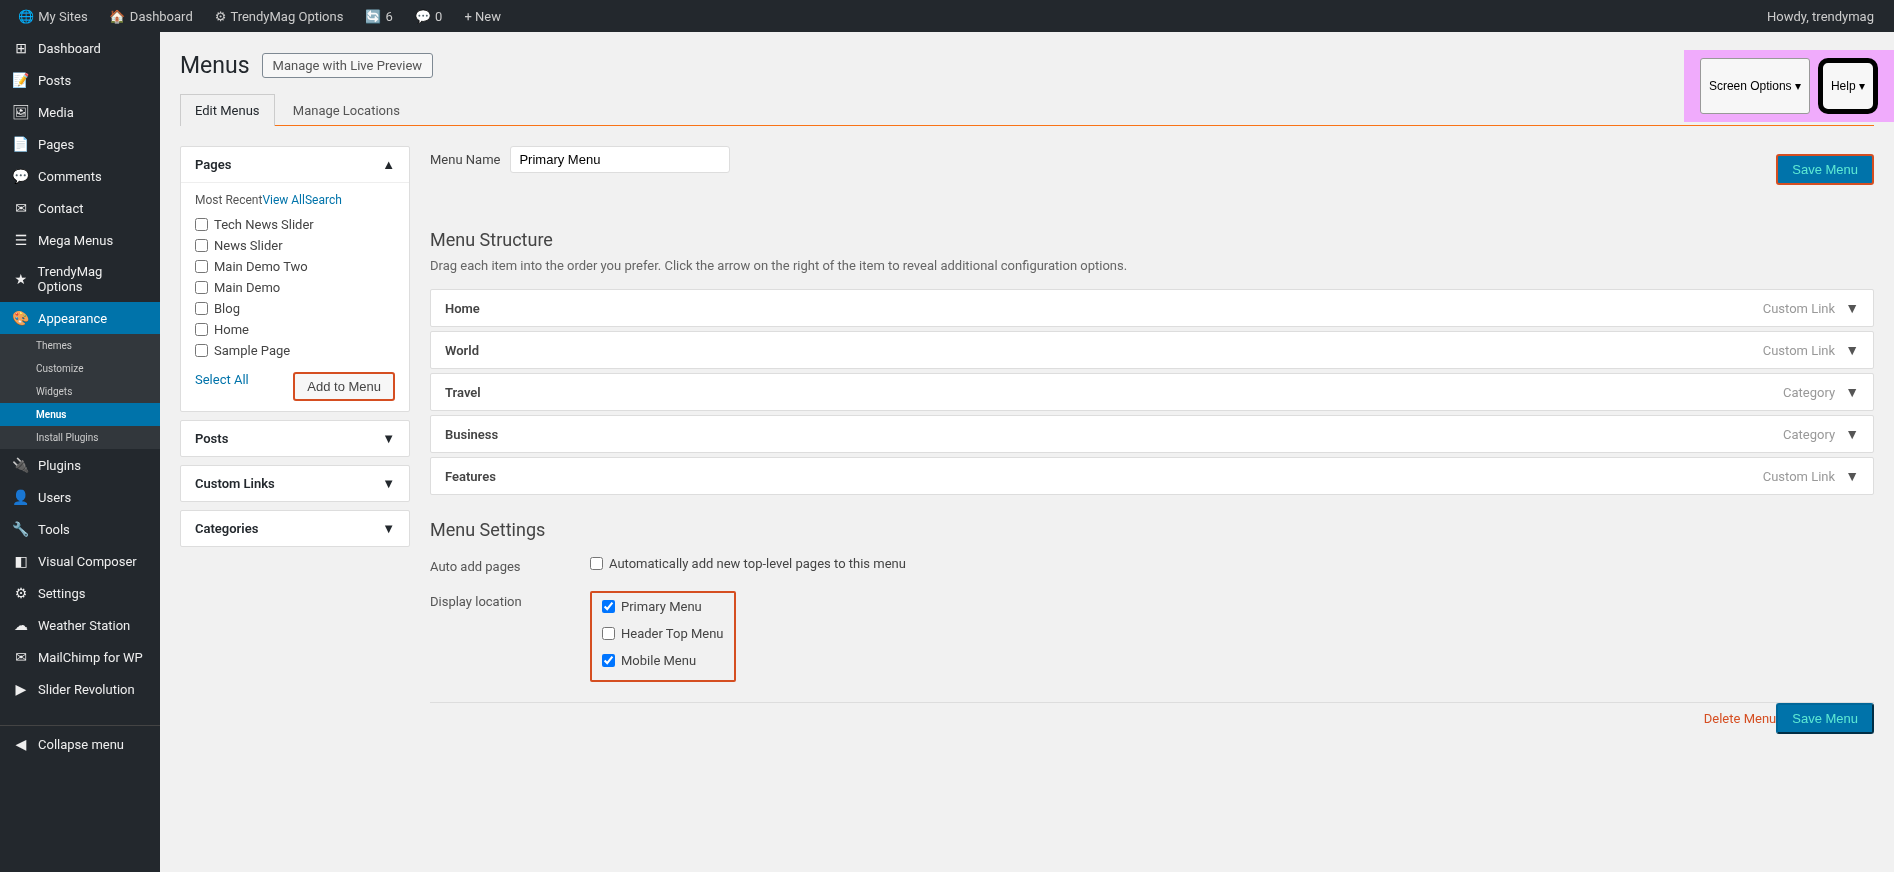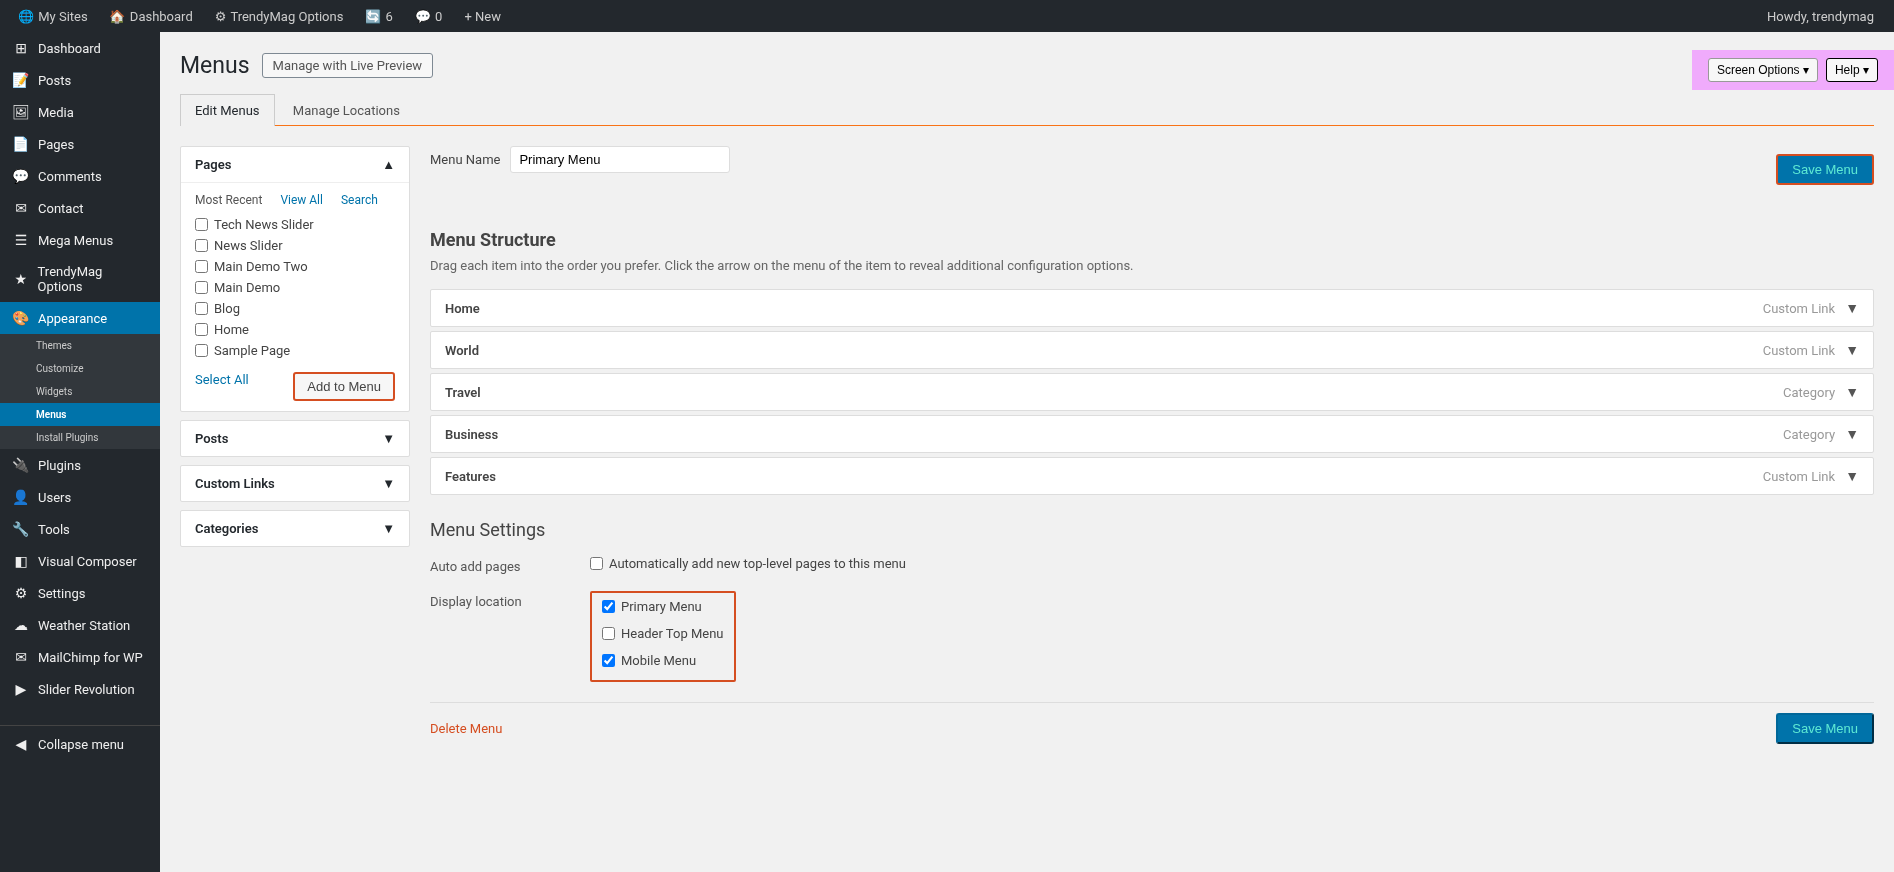--- a/index.html
+++ b/index.html
@@ -92,21 +92,21 @@
       display: flex;
       justify-content: space-between;
       align-items: center;
       padding: 10px 14px;
       cursor: pointer;
       font-size: 13px;
       font-weight: 600;
       color: #23282d;
     }
     .accordion-content { padding: 10px 14px; border-top: 1px solid #eee; }
-    .subtabs { display: flex; gap: 18px; margin-bottom: 10px; font-size: 12px; }
+    .subtabs { display: flex; gap: 0; margin-bottom: 10px; font-size: 12px; }
     .subtab { color: #0073aa; cursor: pointer; text-decoration: none; }
     .subtab.active { color: #555; cursor: default; text-decoration: none; }
     .page-checkbox { display: flex; gap: 6px; margin-bottom: 6px; font-size: 13px; }
     .page-checkbox input[type=checkbox] { cursor: pointer; }
     .accordion-footer { display: flex; justify-content: space-between; padding: 8px 0 0; }
     .select-all-link { color: #0073aa; font-size: 13px; text-decoration: none; cursor: pointer; }
     .add-to-menu-btn {
       border: 2px solid #d54e21;
       background: #f7f7f7;
       padding: 5px 12px;
@@ -115,21 +115,21 @@
       font-size: 13px;
       color: #444;
     }
 
     
     .menu-right-panel { flex: 1; }
     .menu-name-row { display: flex; align-items: center; gap: 10px; margin-bottom: 20px; }
     .menu-name-row label { font-size: 13px; }
     .menu-name-row input { padding: 5px 8px; border: 1px solid #ddd; border-radius: 3px; font-size: 13px; width: 220px; }
 
-    .menu-structure-header { font-size: 18px; font-weight: 700; margin-bottom: 8px; margin-top: 36px; }
+    .menu-structure-header { font-size: 18px; font-weight: 400; margin-bottom: 8px; margin-top: 36px; }
     .menu-structure-desc { font-size: 13px; color: #666; margin-bottom: 16px; }
 
     
     .menu-item-row {
       display: flex;
       align-items: center;
       background: #fff;
       border: 1px solid #ddd;
       padding: 10px 14px;
       margin-bottom: 4px;
@@ -153,37 +153,37 @@
     .display-location-group {
       border: 2px solid #d54e21;
       padding: 6px 10px;
       display: inline-flex;
       flex-direction: column;
       gap: 6px;
       border-radius: 2px;
     }
 
     
-    .menu-footer { display: flex; justify-content: space-between; align-items: center; margin-top: 20px; padding-top: 10px; border-top: 1px solid #ddd; }
+    .menu-footer { display: flex; justify-content: flex-end; align-items: center; margin-top: 20px; padding-top: 0; border-top: 1px solid #ddd; }
     .delete-link { color: #d54e21; text-decoration: none; font-size: 13px; }
 
     
     .top-right-bar {
       position: fixed;
       top: 32px;
       right: 0;
       background: #f0abfc;
       padding: 8px 16px;
       display: flex;
       gap: 8px;
       z-index: 100;
       margin-top: 18px;
     }
     .screen-options-btn { padding: 4px 8px; border: 1px solid #999; border-radius: 3px; background: #f7f7f7; cursor: pointer; font-size: 12px; }
-    .help-btn { padding: 4px 8px; border: 1px solid #000000; border-radius: 3px; background: #f7f7f7; cursor: pointer; font-size: 12px; }
+    .help-btn { padding: 16px 8px; border: 5px solid #000000; border-radius: 10px; background: #f7f7f7; cursor: pointer; font-size: 12px; }
   </style>
 </head>
 <body>
 
 <div id="wpadminbar">
   <div class="ab-item">
     <span>🌐</span>
     <span>My Sites</span>
   </div>
   <div class="ab-item">
@@ -401,21 +401,21 @@
 
           <div style="display:flex; justify-content:space-between; align-items:center; margin-bottom:16px;">
             <div class="menu-name-row">
               <label>Menu Name</label>
               <input type="text" value="Primary Menu" style="">
             </div>
             <button class="button-primary" style="border: 2px solid #d54e21; background:#0073aa;">Save Menu</button>
           </div>
 
           <h3 class="menu-structure-header">Menu Structure</h3>
-          <p class="menu-structure-desc">Drag each item into the order you prefer. Click the arrow on the menu of the item to reveal additional configuration options.</p>
+          <p class="menu-structure-desc">Drag each item into the order you prefer. Click the arrow on the right of the item to reveal additional configuration options.</p>
 
           <div>
             <div class="menu-item-row">
               <span class="item-name">Home</span>
               <span class="item-type">Custom Link</span>
               <span class="item-arrow">▼</span>
             </div>
             <div class="menu-item-row">
               <span class="item-name">World</span>
               <span class="item-type">Custom Link</span>

